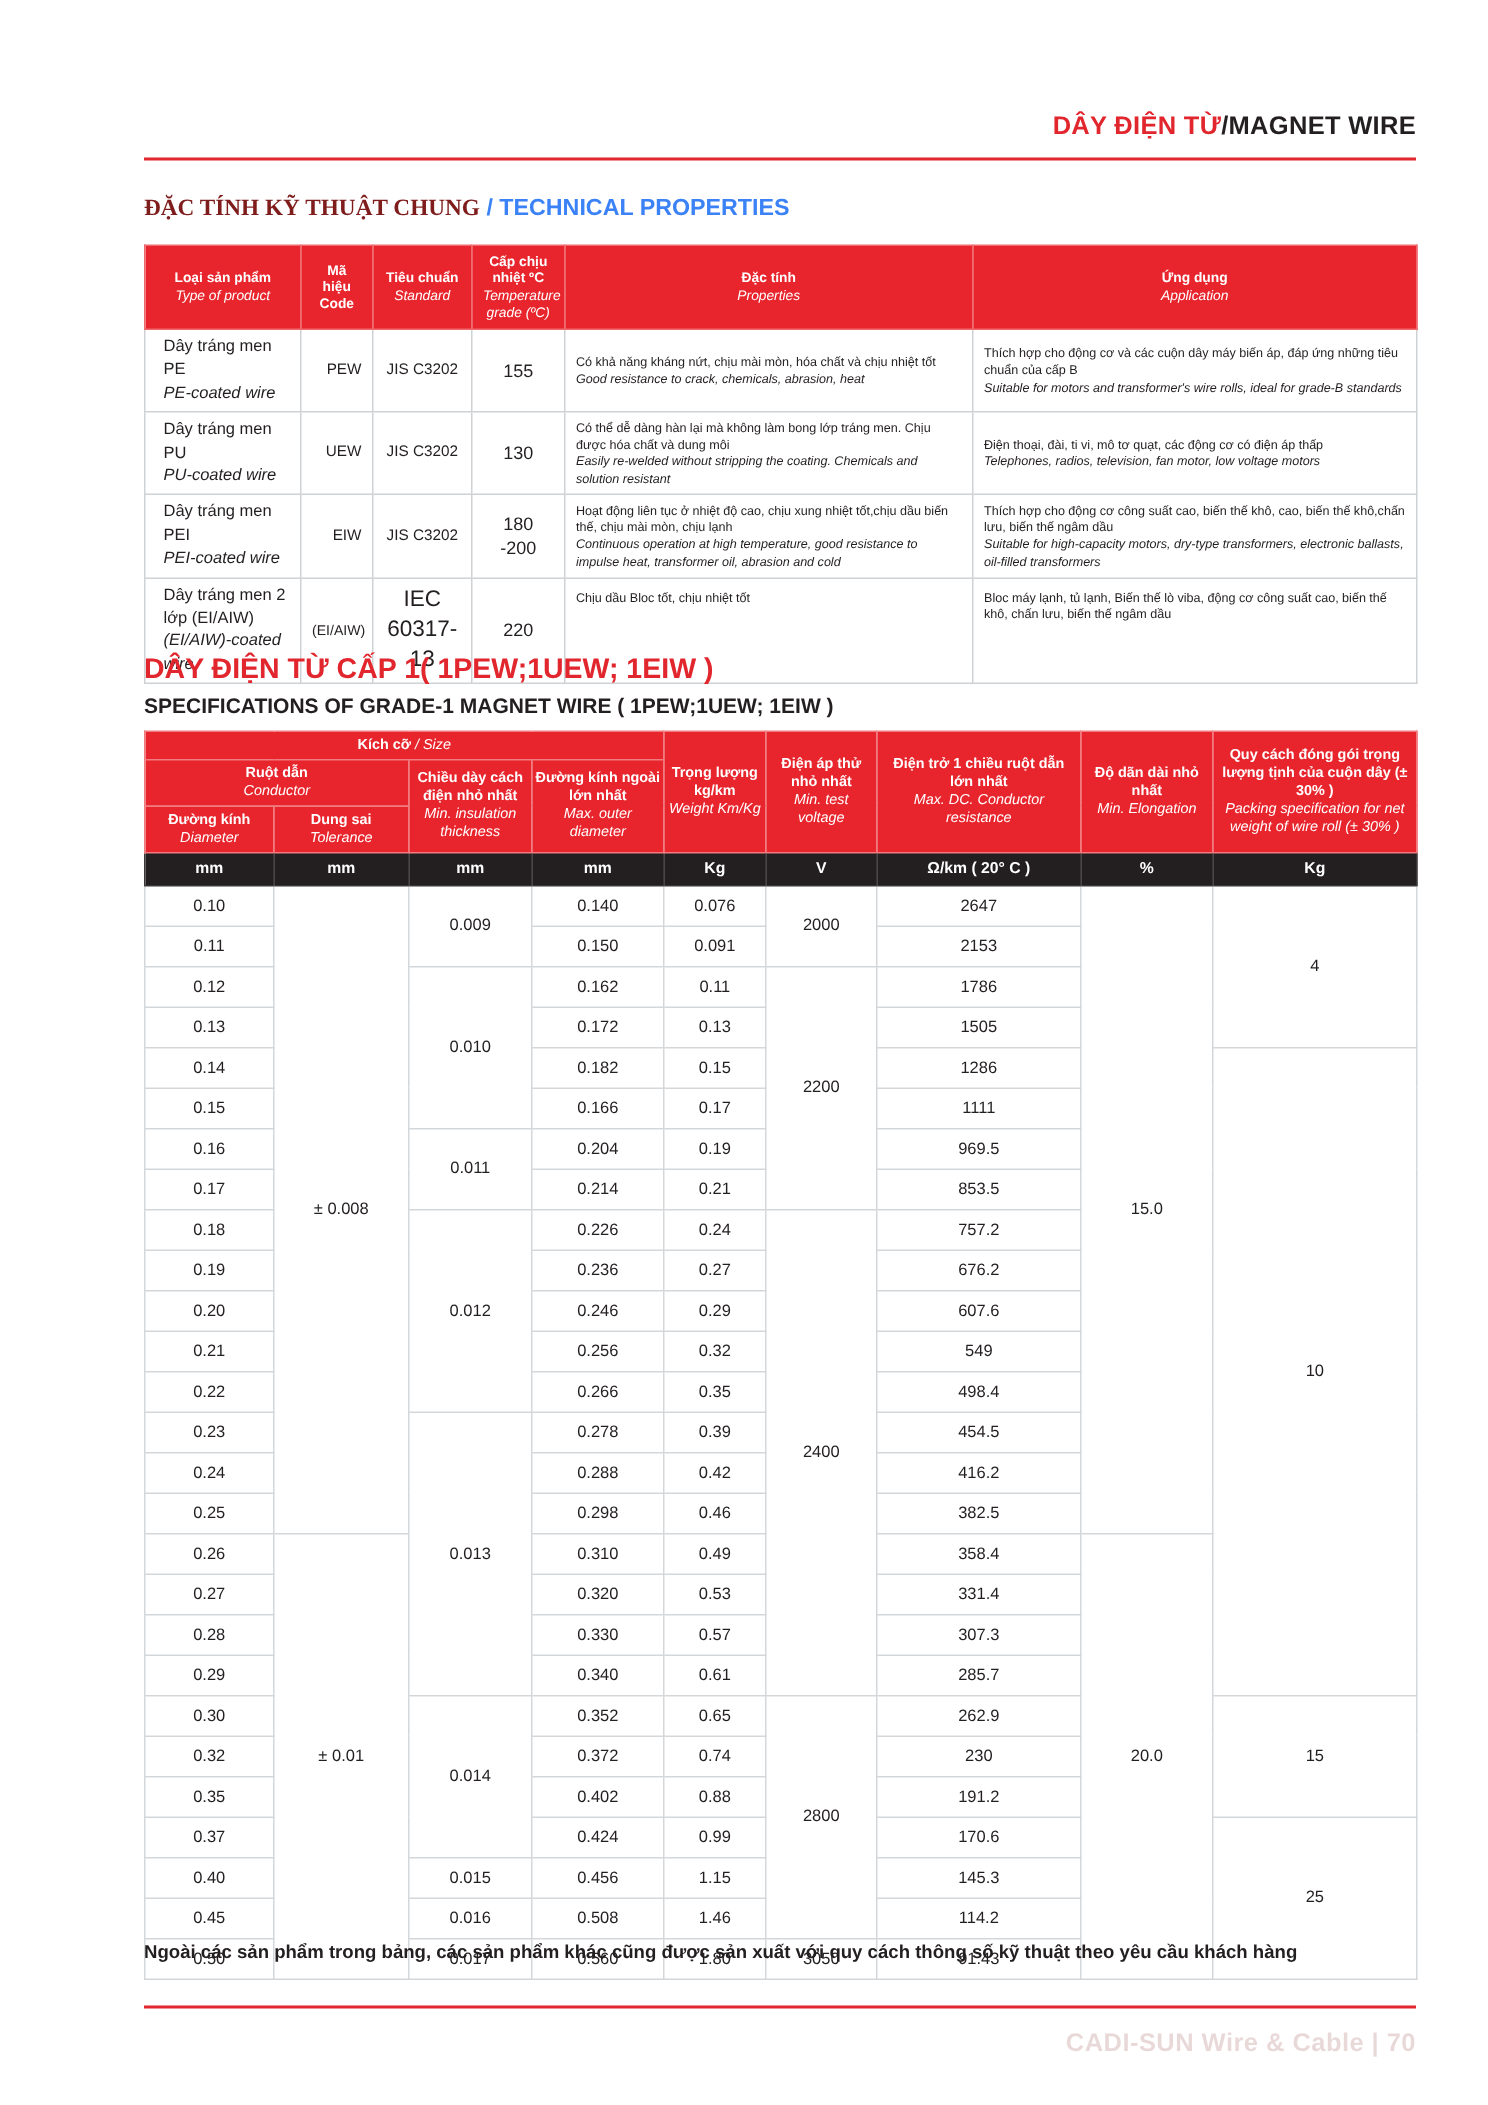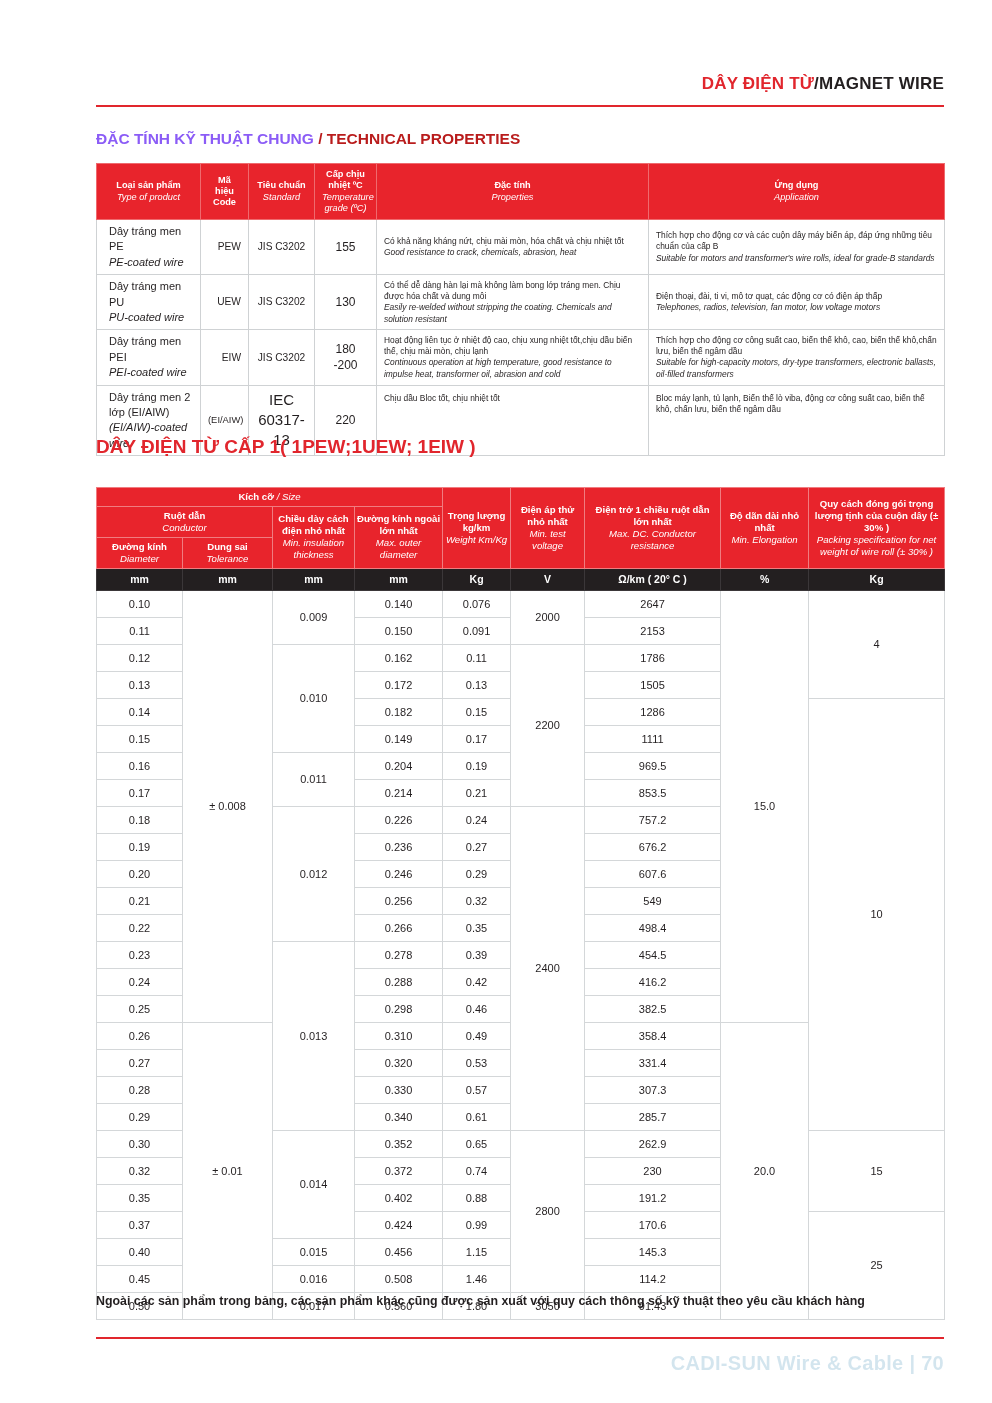--- a/index.html
+++ b/index.html
@@ -24,22 +24,22 @@
   .runhead-rule {
     position: absolute; top: 105px; left: 96px; right: 48px;
     height: 1.6px; background: #e1262d;
   }
 
   
   .sec1 {
     position: absolute; top: 130px; left: 96px;
     font-size: 15.5px; font-weight: 700; white-space: nowrap;
   }
-  .sec1 .vn { color: #8b5cf6; }
-  .sec1 .en { color: #b91c1c; }
+  .sec1 .vn { color: #7f1d1d; font-family: Liberation Serif, serif; }
+  .sec1 .en { color: #3b82f6; }
 
   
   .t1wrap { position: absolute; top: 163px; left: 96px; width: 848px; }
   table.t1 { border-collapse: collapse; width: 848px; table-layout: fixed; }
   table.t1 th, table.t1 td {
     border: 1px solid #cfd2d4;
     vertical-align: middle;
     padding: 4px 7px;
   }
   table.t1 thead th {
@@ -88,21 +88,21 @@
 
   
   .note { position: absolute; top: 1293px; left: 96px; width: 860px; }
   .note .l1 { font-size: 12.4px; font-weight: 700; color: #231f20; line-height: 1.35; }
   .note .l2 { font-size: 11.6px; font-style: italic; color: #231f20; line-height: 1.35; }
   .note-rule { position: absolute; top: 1337px; left: 96px; right: 48px; height: 1.6px; background: #e1262d; }
 
   
   .brand {
     position: absolute; top: 1352px; right: 48px;
-    font-size: 20px; font-weight: 700; color: #0369a1;
+    font-size: 17px; font-weight: 700; color: #7f1d1d;
     opacity: .17; white-space: nowrap; letter-spacing: .3px;
   }
 </style>
 </head>
 <body>
 
 <div class="page">
 
   <div class="runhead">
     <span class="vn">DÂY ĐIỆN TỪ</span><span class="en">/MAGNET WIRE</span>
@@ -219,20 +219,21 @@
           <td class="sm" style="vertical-align:top;padding-top:7px">
             <span>Bloc máy lạnh, tủ lạnh, Biến thế lò viba, động cơ công suất cao, biến thế khô, chấn lưu, biến thế ngâm dầu</span>
             <span class="it"></span>
           </td>
         </tr>
       </tbody>
     </table>
   </div>
 
   <div class="sec2vn">DÂY ĐIỆN TỪ CẤP 1( 1PEW;1UEW; 1EIW )</div>
+  <div class="sec2en">SPECIFICATIONS OF GRADE-1 MAGNET WIRE ( 1PEW;1UEW; 1EIW )</div>
 
   <div class="t2wrap">
     <table class="t2">
       <colgroup>
         <col style="width:86px">
           <col style="width:90px">
           <col style="width:82px">
           <col style="width:88px">
         <col style="width:68px">
           <col style="width:74px">
@@ -337,21 +338,21 @@
           </tr>
           <tr>
             <td>0.14</td>
             <td>0.182</td>
             <td>0.15</td>
             <td>1286</td>
             <td rowspan="16">10</td>
           </tr>
           <tr>
             <td>0.15</td>
-            <td>0.149</td>
+            <td>0.166</td>
             <td>0.17</td>
             <td>1111</td>
           </tr>
           <tr>
             <td>0.16</td>
             <td rowspan="2">0.011</td>
             <td>0.204</td>
             <td>0.19</td>
             <td>969.5</td>
           </tr>

